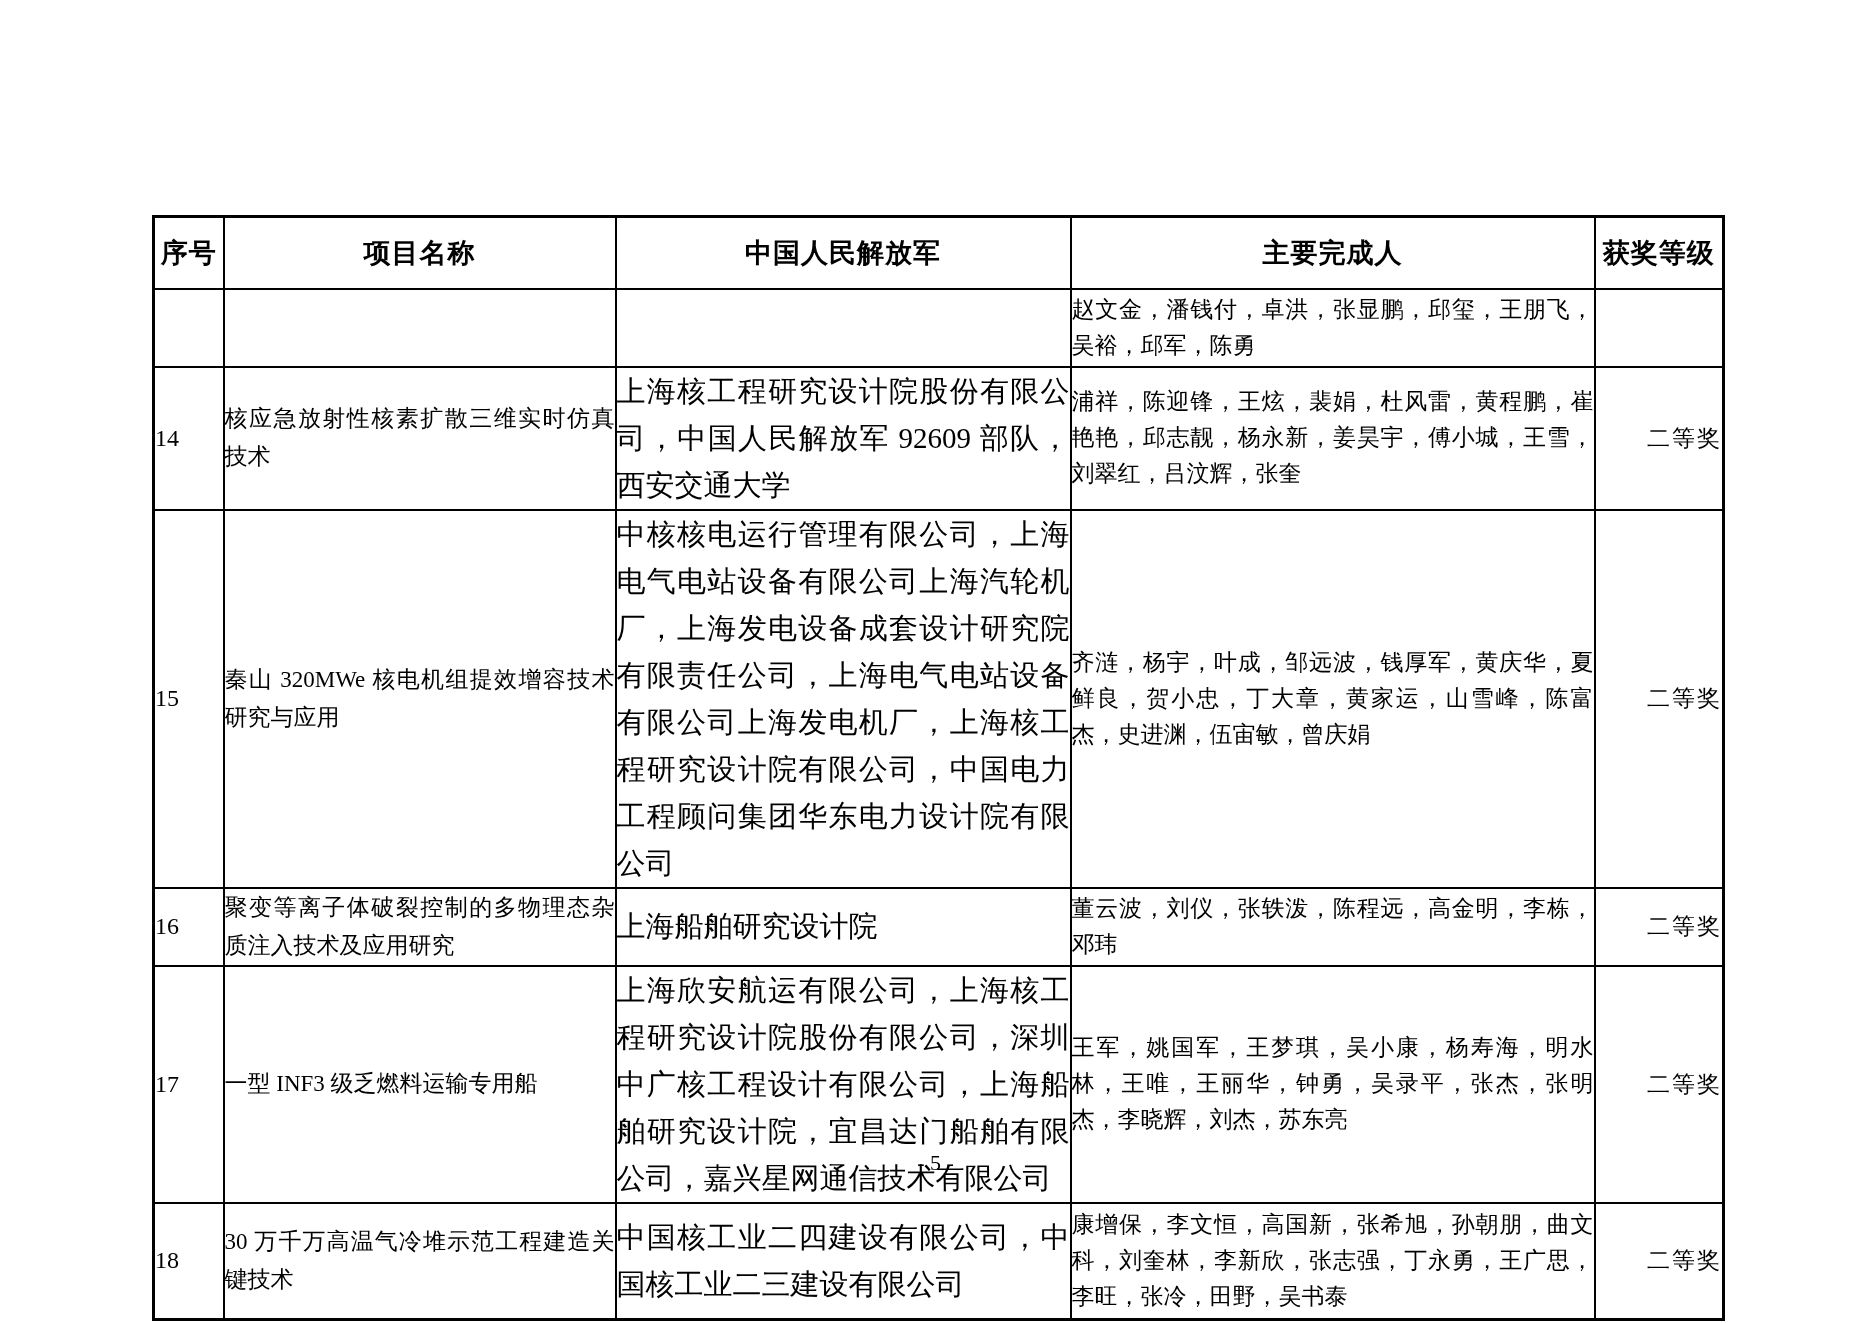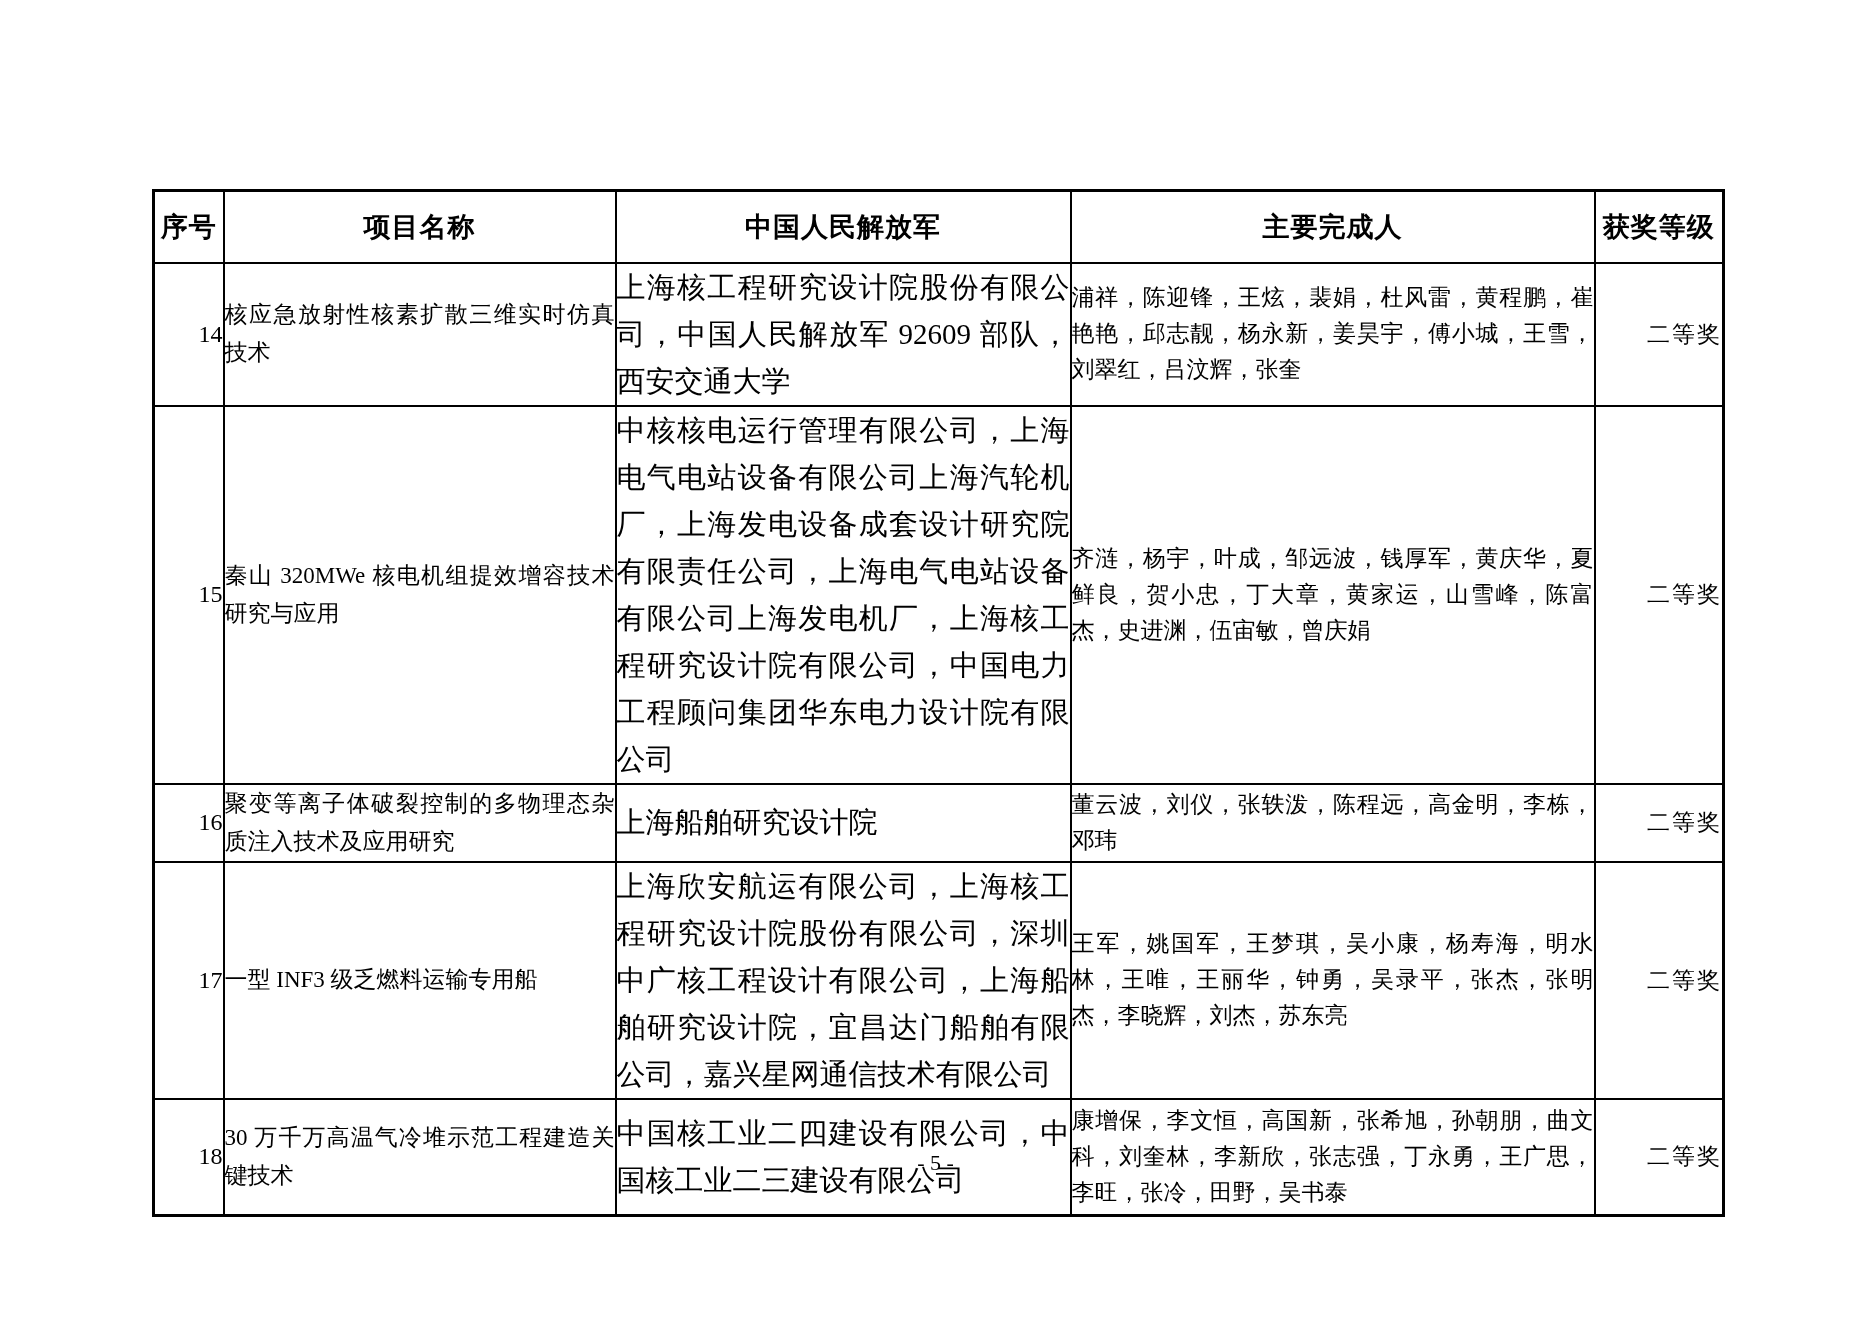--- a/index.html
+++ b/index.html
@@ -12,21 +12,21 @@
   .page {
     position: relative;
     width: 1871px;
     height: 1323px;
     background: #ffffff;
     overflow: hidden;
   }
   table.awards {
     position: absolute;
     left: 152px;
-    top: 189px;
+    top: 215px;
     width: 1570px;
     border-collapse: collapse;
     table-layout: fixed;
     border: 3px solid #000;
   }
   table.awards th,
   table.awards td {
     border: 2px solid #000;
     padding: 0;
     vertical-align: middle;
@@ -34,21 +34,21 @@
   }
   thead tr { height: 72px; }
   thead th {
     font-weight: bold;
     font-size: 27px;
     text-align: center;
     border-bottom: 3px solid #000;
     letter-spacing: 1px;
   }
   td.c-no {
-    text-align: right;
+    text-align: left;
     font-size: 24px;
   }
   td.c-name {
     font-size: 23px;
     line-height: 38px;
     text-align: justify;
     padding: 0 40px;
     margin-top: 45px;
   }
   td.c-units {
@@ -100,20 +100,27 @@
     <thead>
       <tr>
         <th>序号</th>
         <th>项目名称</th>
         <th>中国人民解放军</th>
         <th>主要完成人</th>
         <th>获奖等级</th>
       </tr>
     </thead>
     <tbody>
+      <tr class="r0">
+        <td class="c-no"></td>
+        <td class="c-name"></td>
+        <td class="c-units"></td>
+        <td class="c-people">赵文金，潘钱付，卓洪，张显鹏，邱玺，王朋飞，吴裕，邱军，陈勇</td>
+        <td class="c-award"></td>
+      </tr>
       <tr class="r1">
         <td class="c-no">14</td>
         <td class="c-name">核应急放射性核素扩散三维实时仿真技术</td>
         <td class="c-units">上海核工程研究设计院股份有限公司，中国人民解放军 92609 部队，西安交通大学</td>
         <td class="c-people">浦祥，陈迎锋，王炫，裴娟，杜风雷，黄程鹏，崔艳艳，邱志靓，杨永新，姜昊宇，傅小城，王雪，刘翠红，吕汶辉，张奎</td>
         <td class="c-award">二等奖</td>
       </tr>
       <tr class="r2">
         <td class="c-no">15</td>
         <td class="c-name">秦山 320MWe 核电机组提效增容技术研究与应用</td>

